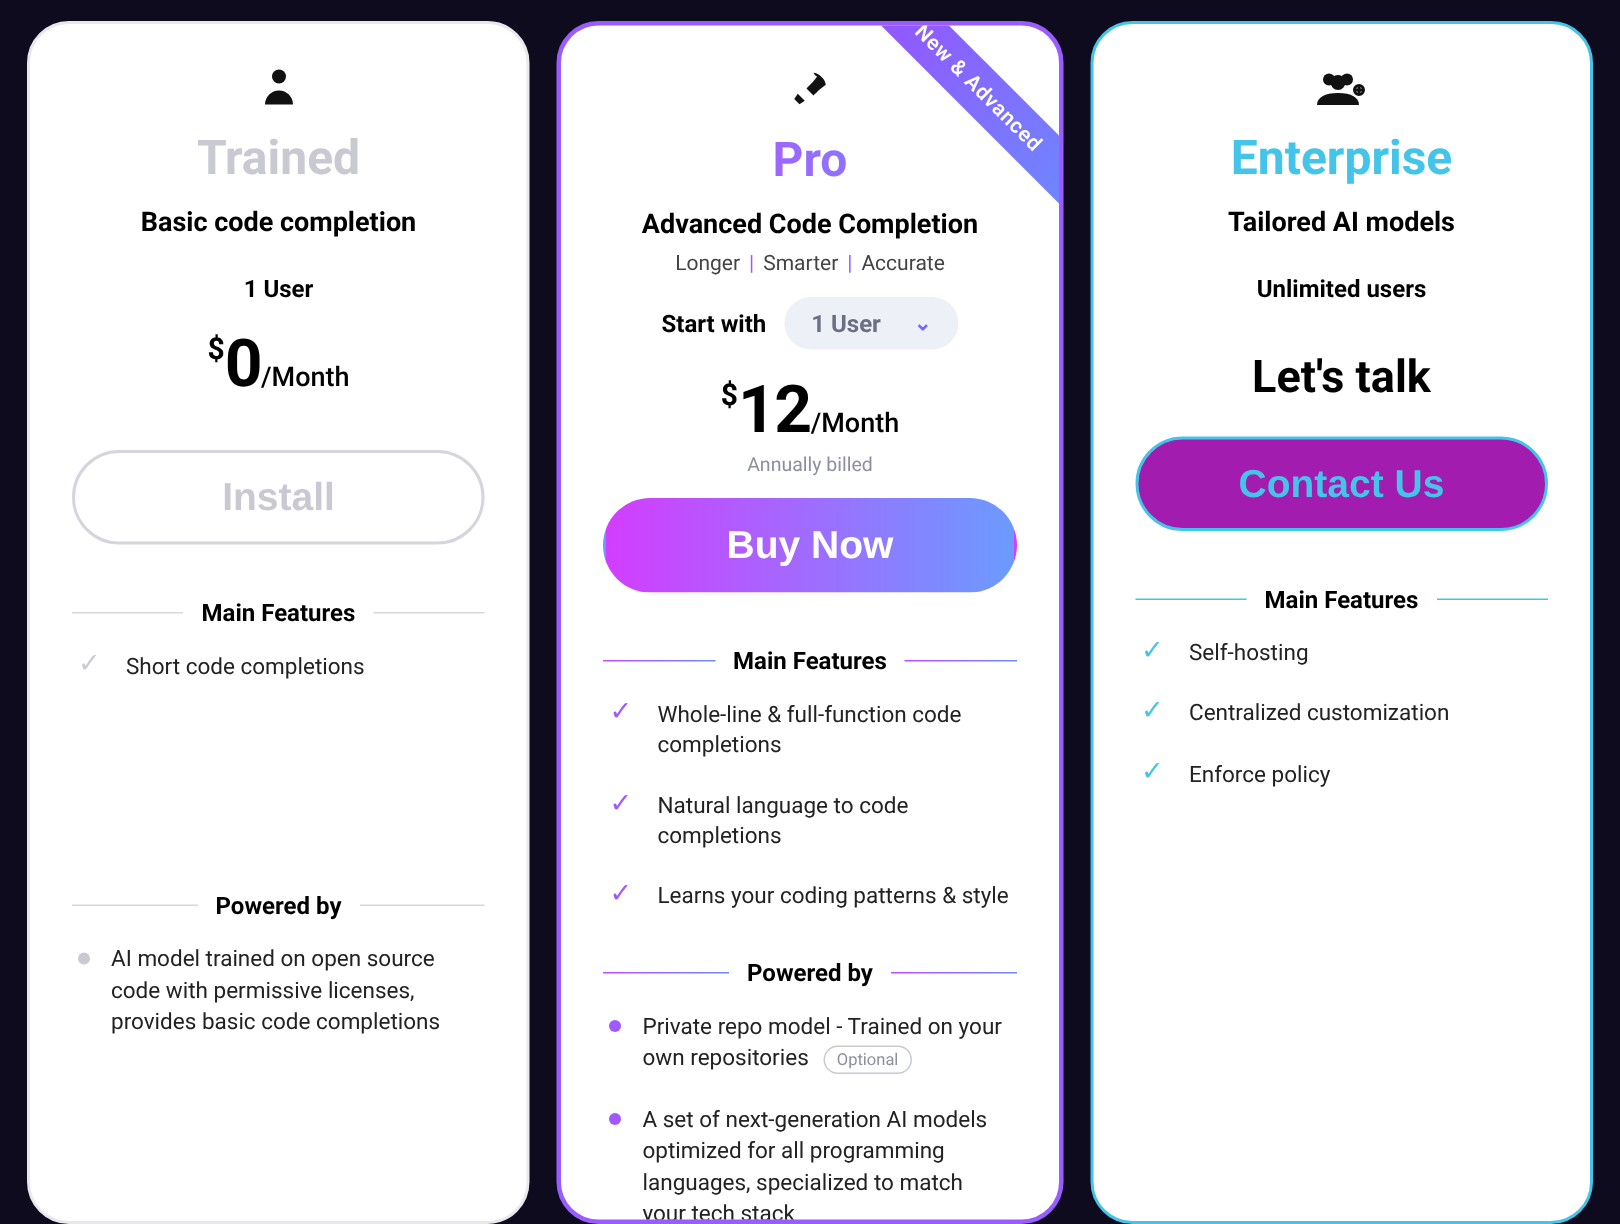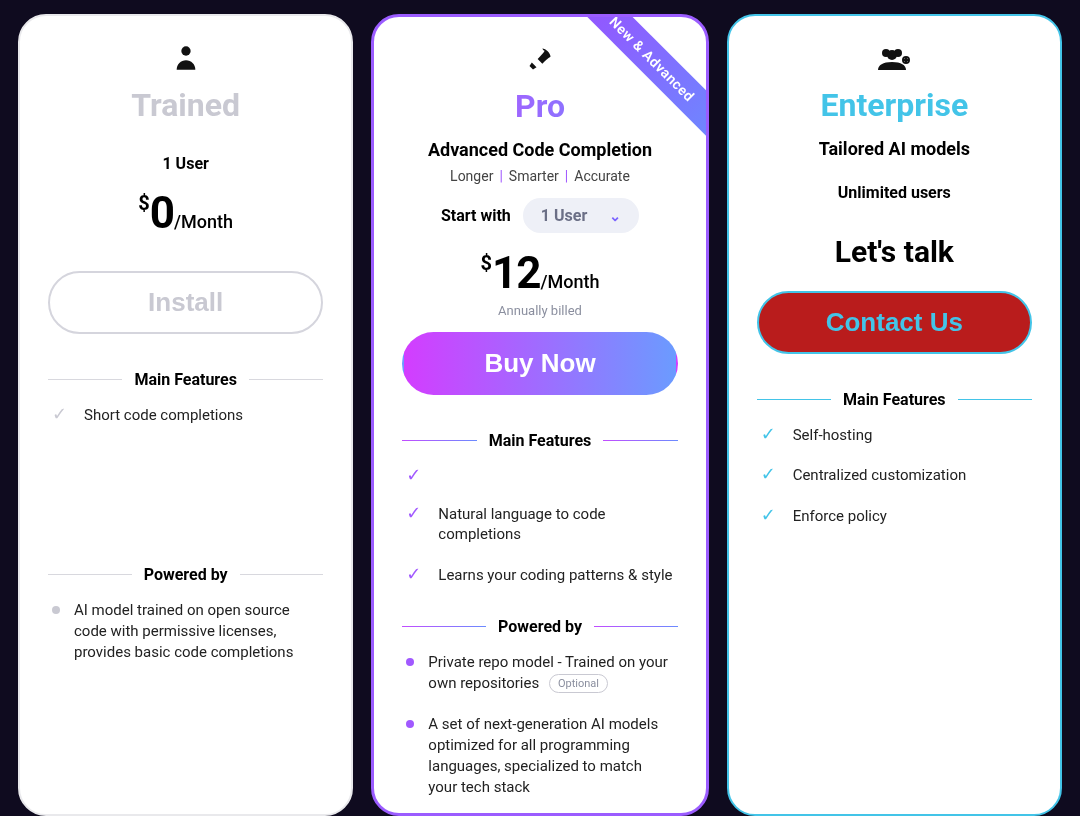--- a/index.html
+++ b/index.html
@@ -31,21 +31,21 @@
   .price-row { text-align: center; margin-bottom: 4px; font-weight: 700; }
   .currency { font-size: 20px; vertical-align: top; position: relative; top: 4px; }
   .amount   { font-size: 44px; letter-spacing: -1px; }
   .per      { font-size: 18px; font-weight: 500; text-align: center; }
   .billnote { text-align: center; font-size: 13px; color: #8b8f9f; margin-bottom: 14px; }
   .talk { text-align: center; font-size: 30px; font-weight: 700; margin: 18px 0 22px; }
 
   .cta { display: block; width: 100%; border-radius: 999px; padding: 14px 0; font-size: 26px; font-weight: 800; text-align: center; border: 2px solid transparent; cursor: pointer; margin-bottom: 24px; }
   .cta.starter { background: #fff; color: #c9c9d2; border-color: #d5d5dd; }
   .cta.pro     { background: linear-gradient(90deg,#d33dff 0%, #6b9bff 100%); color: #fff; }
-  .cta.ent     { background: #b91c1c; color: #43c4e8; border-color: #43c4e8; }
+  .cta.ent     { background: #a21caf; color: #43c4e8; border-color: #43c4e8; }
 
   .sect { display: flex; align-items: center; gap: 12px; margin: 12px 0 16px; justify-content: center; }
   .sect::before, .sect::after { content: ""; flex: 1; height: 1px; }
   .sect .lbl { font-weight: 700; font-size: 16px; white-space: nowrap; }
   .card.starter .sect::before, .card.starter .sect::after { background: #d8d8de; }
   .card.pro .sect::before, .card.pro .sect::after { background: linear-gradient(90deg,#c24dff,#6b8bff); }
   .card.ent .sect::before, .card.ent .sect::after { background: #43c4e8; }
 
   ul.feat { list-style: none; padding: 0 4px; }
   ul.feat li { display: flex; gap: 14px; font-size: 15px; color: #222; margin-bottom: 20px; line-height: 1.35; }
@@ -72,20 +72,21 @@
 <body>
 
 <div class="card starter">
   <div class="icon-top">
     <svg class="svgicon" viewBox="0 0 24 24" fill="#111">
         <circle cx="12" cy="6" r="4"></circle>
         <path d="M4 22c0-4.4 3.6-8 8-8s8 3.6 8 8"></path>
       </svg>
   </div>
   <div class="tier-name starter">Trained</div>
+  <div class="tagline">Basic code completion</div>
   <div class="users-row">1 User</div>
   <div class="price-row">
     <span class="currency">$</span><span class="amount">0</span><span class="per">/Month</span>
   </div>
   <div style="height:28px"></div>
   <button class="cta starter">Install</button>
 
   <div class="sect">
       <span class="lbl">Main Features</span>
     </div>
@@ -132,20 +133,21 @@
   </div>
   <div class="billnote">Annually billed</div>
   <button class="cta pro">Buy Now</button>
 
   <div class="sect">
       <span class="lbl">Main Features</span>
     </div>
   <ul class="feat">
       <li>
         <span class="tick">✓</span>
+        <span>Whole-line &amp; full-function code completions</span>
       </li>
       <li>
         <span class="tick">✓</span>
         <span>Natural language to code completions</span>
       </li>
       <li>
         <span class="tick">✓</span>
         <span>Learns your coding patterns &amp; style</span>
       </li>
     </ul>

